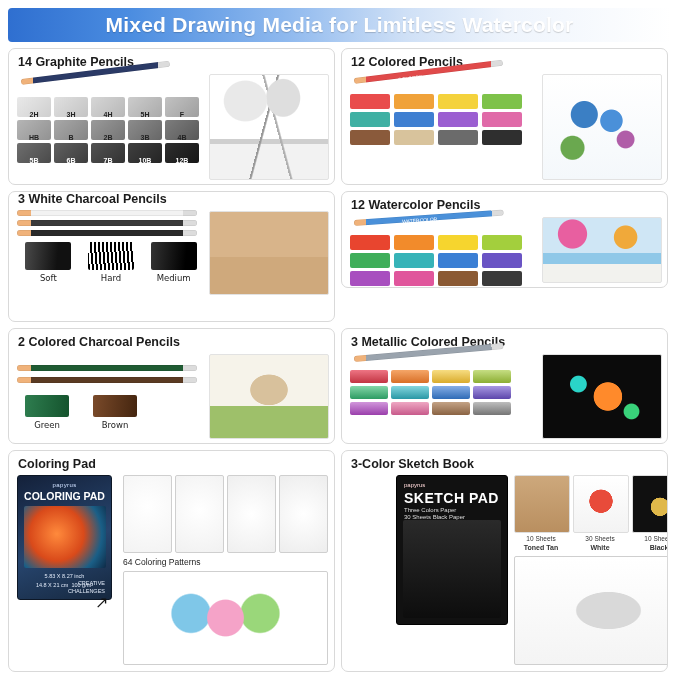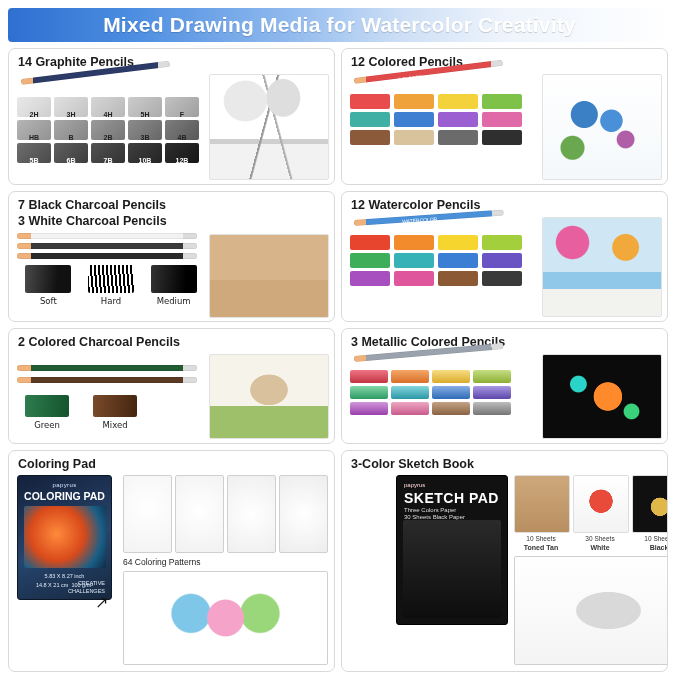--- a/index.html
+++ b/index.html
@@ -114,21 +114,21 @@
 
   .arrow{position:absolute;font-size:16px;color:#111;}
   .count-cap{font-size:8.5px;color:#222;text-align:left;}
 </style>
 </head>
 <body>
 
 <div class="page">
 
   <div class="banner">
-    <div class="banner-title">Mixed Drawing Media for Watercolor Creativity</div>
+    <div class="banner-title">Mixed Drawing Media for Limitless Watercolor</div>
   </div>
 
   <div class="grid">
 
     <div class="row">
 
       <div class="card" style="width:327px;height:137px;">
         <div class="card-title">14 Graphite Pencils</div>
         <div class="card-body">
           <div class="left-pane">
@@ -227,21 +227,20 @@
                 radial-gradient(circle at 25% 70%, #6aa84f 0 10%, transparent 11%),
                 linear-gradient(180deg,#ffffff,#f4f8fb);"></div>
           </div>
         </div>
       </div>
     </div>
 
     <div class="row">
 
       <div class="card" style="width:327px;height:131px;">
-        <div class="card-title">7 Black Charcoal Pencils</div>
         <div class="card-subtitle">3 White Charcoal Pencils</div>
         <div class="card-body" style="height:calc(100% - 38px);">
           <div class="left-pane">
             <div class="pencil long" style="--c:#f2f2f2;"></div>
             <div class="pencil long" style="--c:#3a3a3a;"></div>
             <div class="pencil long" style="--c:#2a2a2a;"></div>
             <div class="scribble-row">
               <div>
                 <div class="scribble" style="background:linear-gradient(95deg,#4a4a4a,#111 70%);"></div>
                 <div class="scribble-label">Soft</div>
@@ -257,21 +256,21 @@
             </div>
           </div>
           <div class="right-pane">
             <div class="art" style="background:
                 linear-gradient(180deg,#d8b48a 0 55%, #cfa97c 55% 100%),
                 #d8b48a;"></div>
           </div>
         </div>
       </div>
 
-      <div class="card" style="width:327px;height:131px;">
+      <div class="card" style="width:327px;height:97px;">
         <div class="card-title">12 Watercolor Pencils</div>
         <div class="card-body">
           <div class="left-pane">
             <div style="position:relative;height:16px;">
               <div class="pencil diag" style="--c:#4a90d9;width:150px;left:4px;top:4px;transform:rotate(-4deg);"></div>
               <div style="position:absolute;left:52px;top:1px;font-size:5px;color:#fff;transform:rotate(-4deg);">WATERCOLOR</div>
             </div>
             <div class="color-grid" style="grid-template-columns:repeat(4,40px);">
               <div class="cs" style="background:#e8452f"></div>
               <div class="cs" style="background:#f28b2b"></div>
@@ -305,21 +304,21 @@
           <div class="left-pane">
             <div class="pencil long" style="--c:#1f5b33;margin-top:12px;"></div>
             <div class="pencil long" style="--c:#5a3a22;margin-top:6px;"></div>
             <div style="display:flex;gap:24px;margin-top:12px;padding-left:8px;">
               <div>
                 <div class="scribble" style="width:44px;height:22px;background:linear-gradient(95deg,#2e7d4f,#14532d);"></div>
                 <div class="scribble-label">Green</div>
               </div>
               <div>
                 <div class="scribble" style="width:44px;height:22px;background:linear-gradient(95deg,#7a4a2a,#44250f);"></div>
-                <div class="scribble-label">Mixed</div>
+                <div class="scribble-label">Brown</div>
               </div>
             </div>
           </div>
           <div class="right-pane">
             <div class="art" style="background:
                 radial-gradient(ellipse at 50% 42%, #d8c19c 0 22%, transparent 23%),
                 linear-gradient(180deg,#f6f3ea 0 62%, #9ec06a 62% 100%);"></div>
           </div>
         </div>
       </div>

